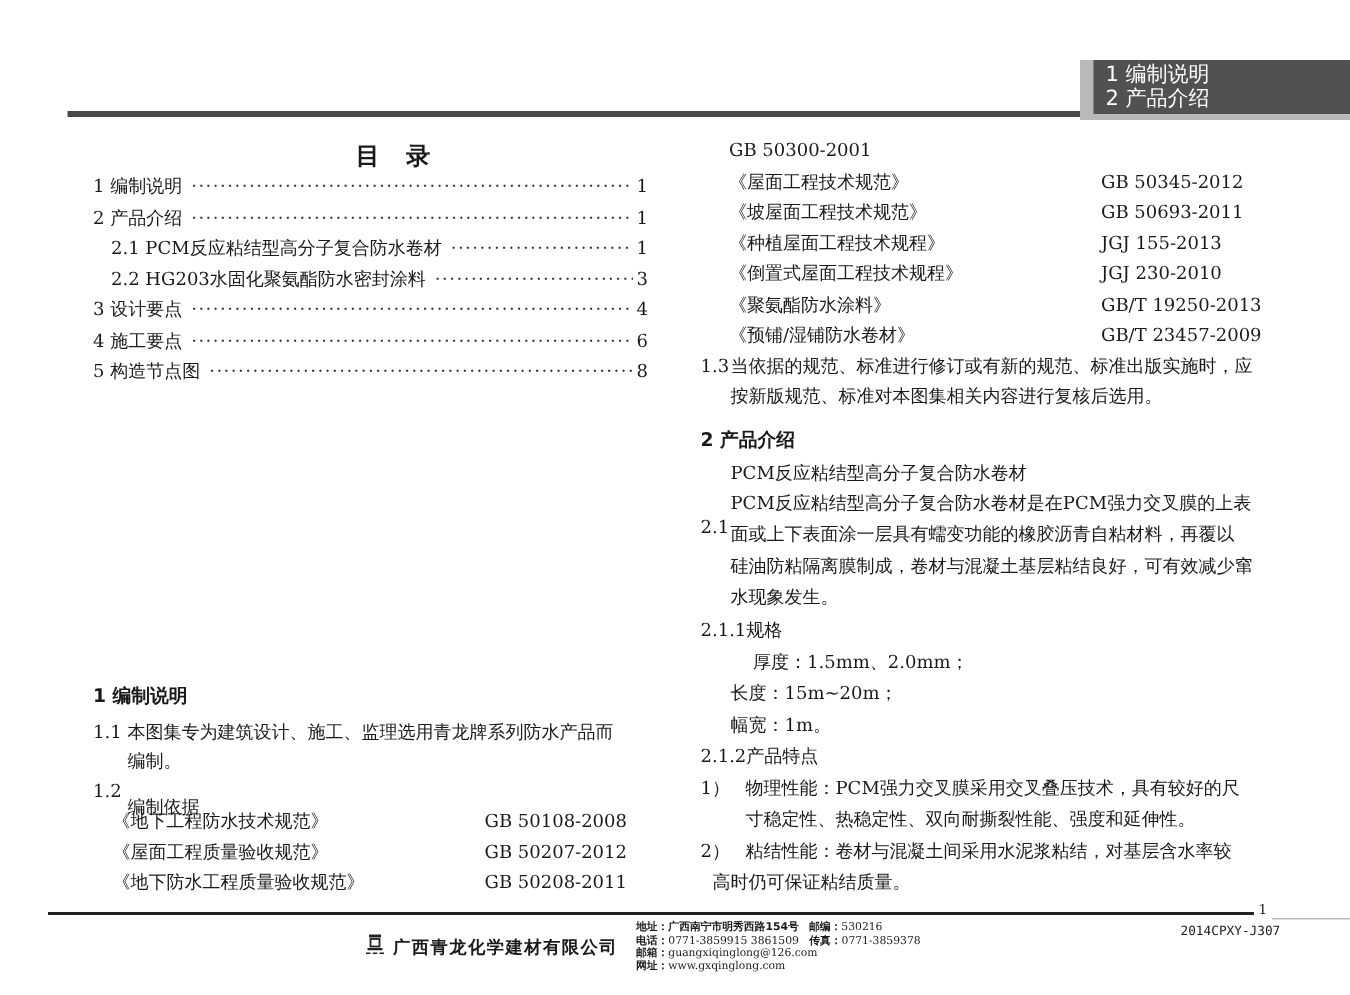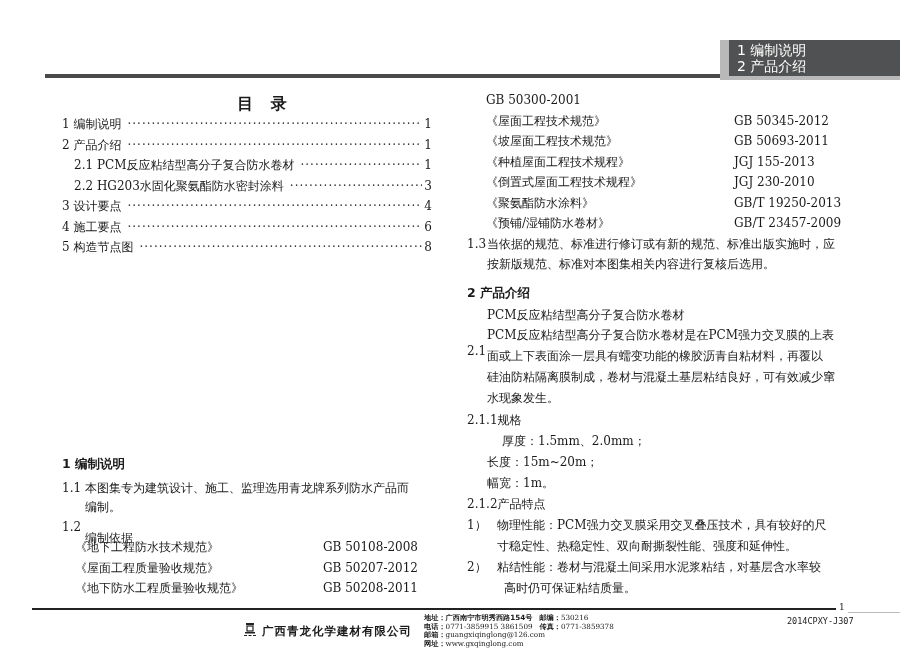--- a/index.html
+++ b/index.html
@@ -161,21 +161,21 @@
 <div class="abs txt" style="left:487px; top:431px;margin-left:15px;">厚度：1.5mm、2.0mm；</div>
 <div class="abs txt" style="left:487px; top:452px;">长度：15m~20m；</div>
 <div class="abs txt" style="left:487px; top:473px;">幅宽：1m。</div>
 
 <div class="abs txt" style="left:467px; top:494px;">2.1.2产品特点</div>
 <div class="abs txt" style="left:467px; top:515px;">1）</div>
 <div class="abs txt" style="left:497px; top:515px;">物理性能：PCM强力交叉膜采用交叉叠压技术，具有较好的尺</div>
 <div class="abs txt" style="left:497px; top:536px;">寸稳定性、热稳定性、双向耐撕裂性能、强度和延伸性。</div>
 <div class="abs txt" style="left:467px; top:557px;">2）</div>
 <div class="abs txt" style="left:497px; top:557px;">粘结性能：卷材与混凝土间采用水泥浆粘结，对基层含水率较</div>
-<div class="abs txt" style="left:504px; top:578px;">高时仍可保证粘结质量。</div>
+<div class="abs txt" style="left:475px; top:578px;">高时仍可保证粘结质量。</div>
 
 <div class="abs bottom-rule"></div>
 <div class="abs page-num">1</div>
 <div class="abs bottom-rule-light"></div>
 <div class="abs doc-code">2014CPXY-J307</div>
 
 <div class="abs logo">
   <svg width="12" height="16" viewBox="0 0 12 16">
     <rect x="2" y="1" width="8" height="2" fill="#222"></rect>
     <rect x="3" y="4" width="6" height="5" fill="none" stroke="#222" stroke-width="1.2"></rect>

